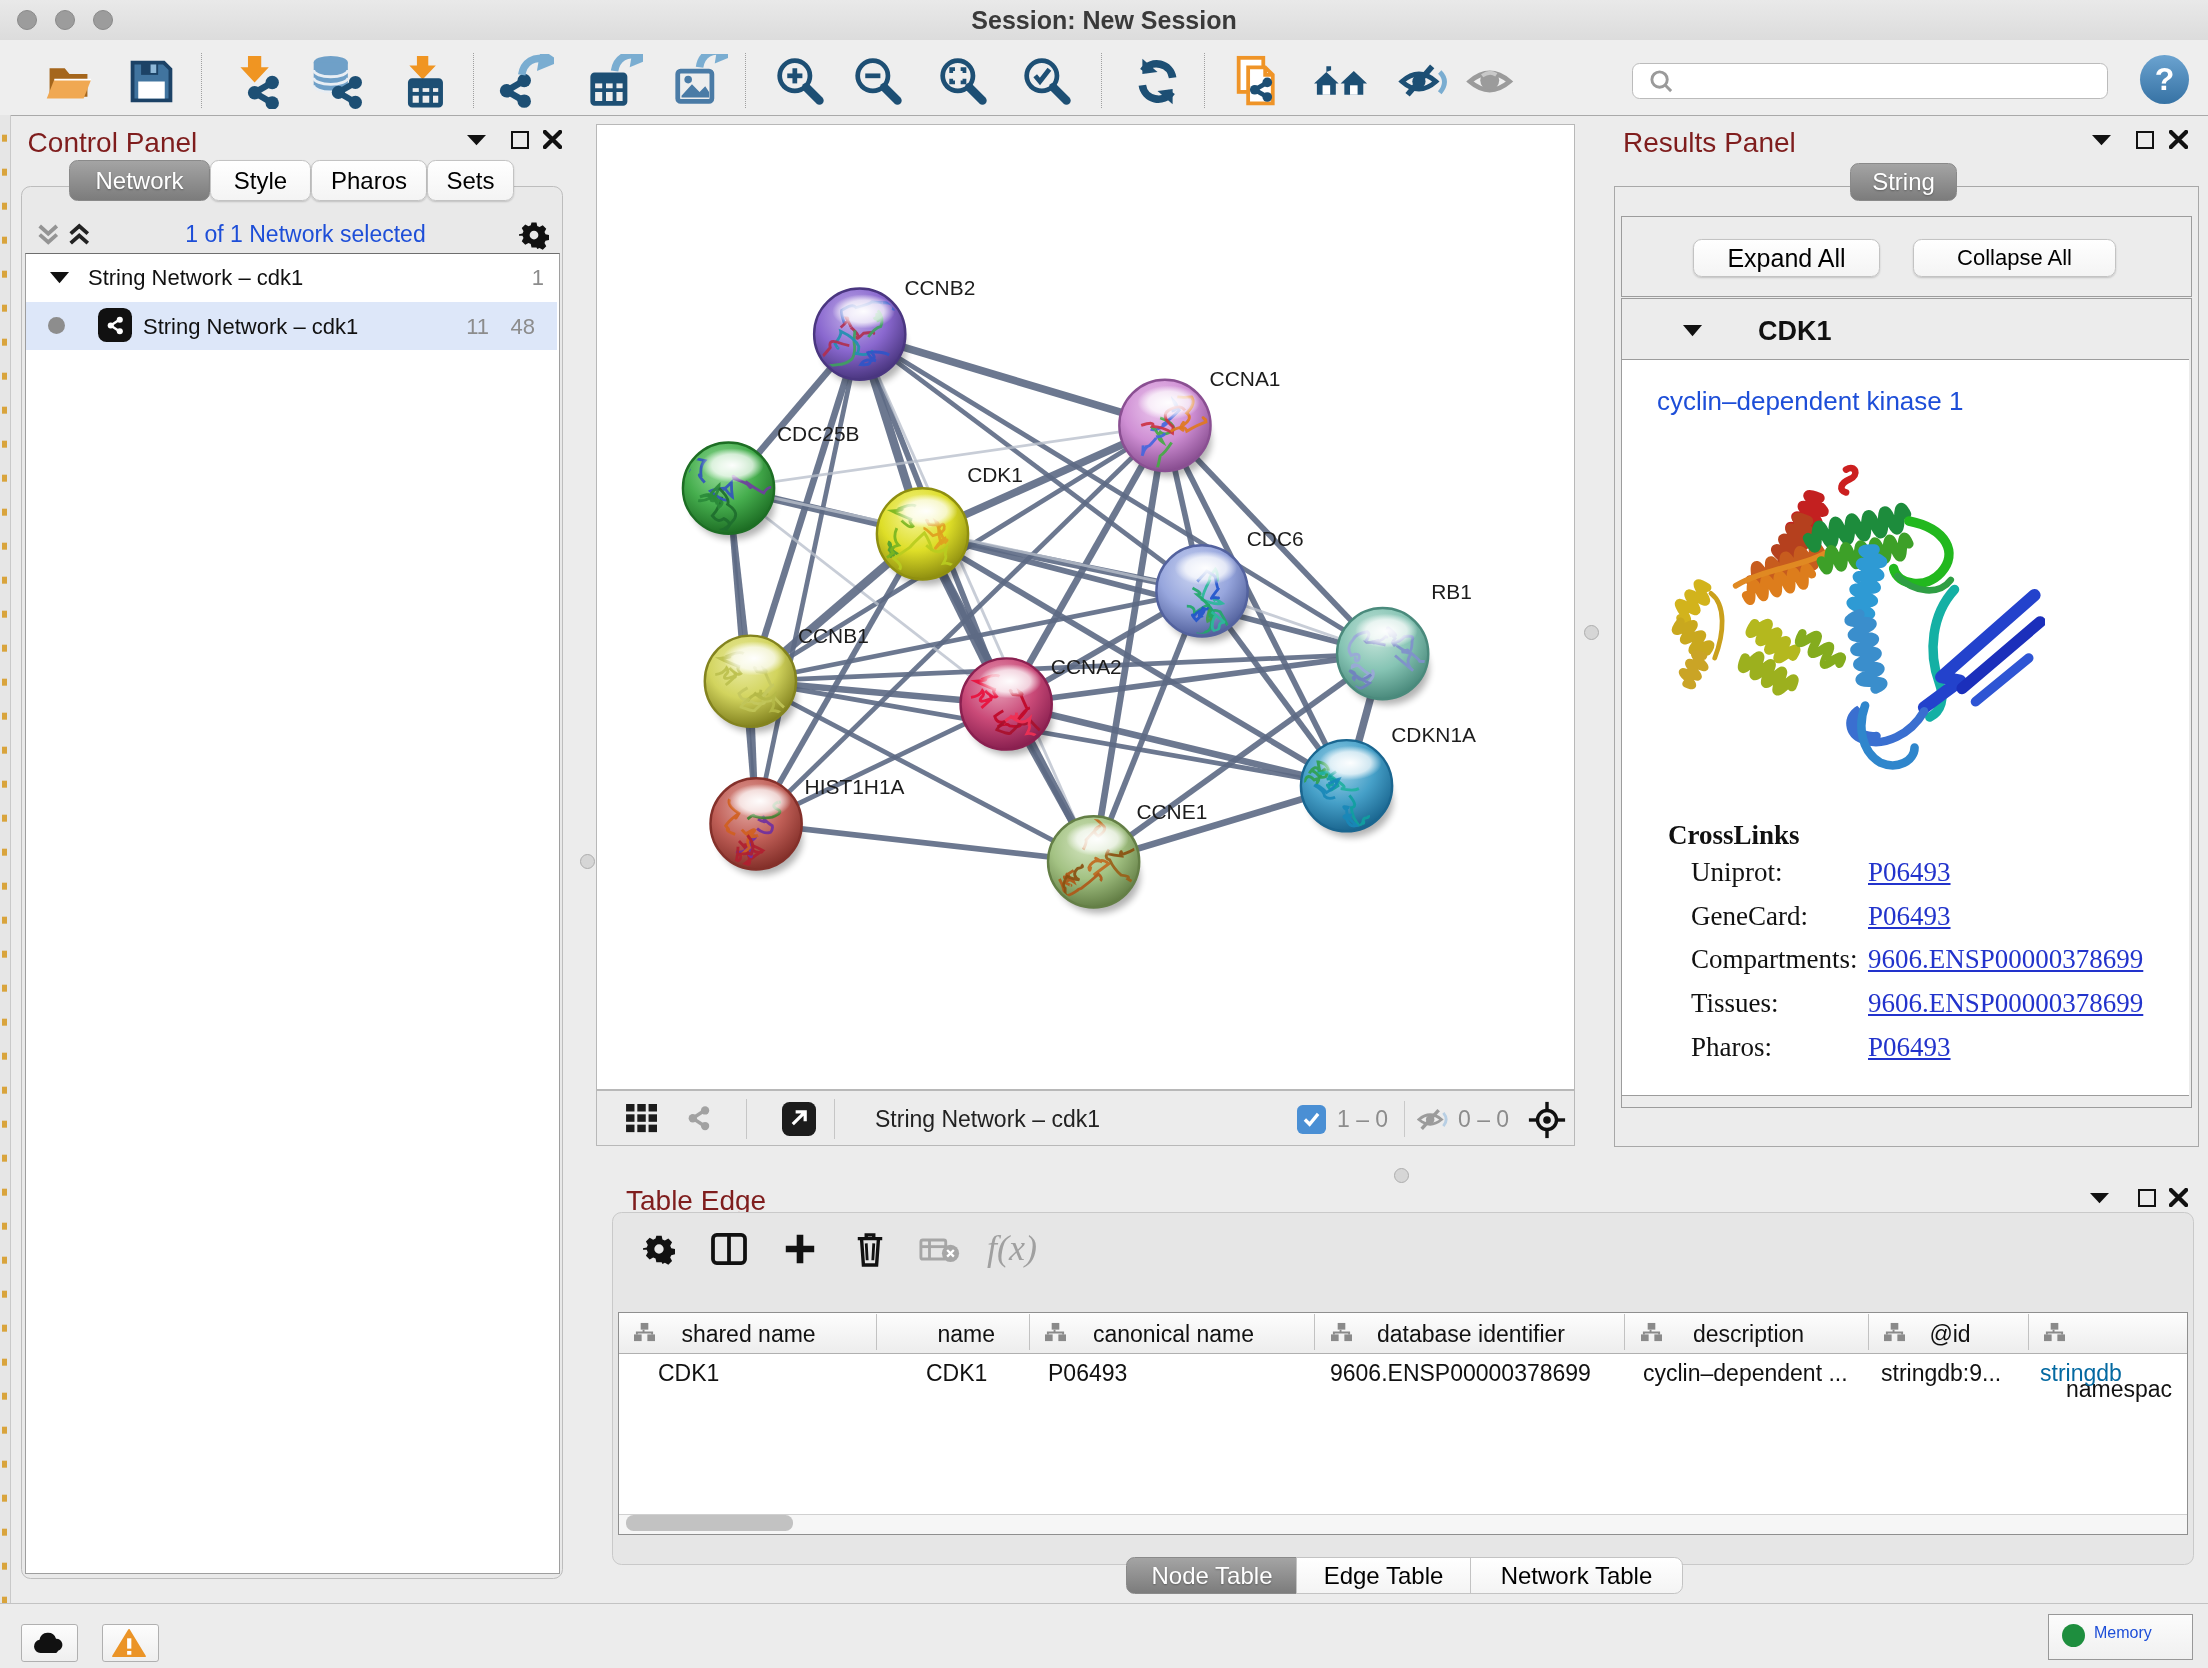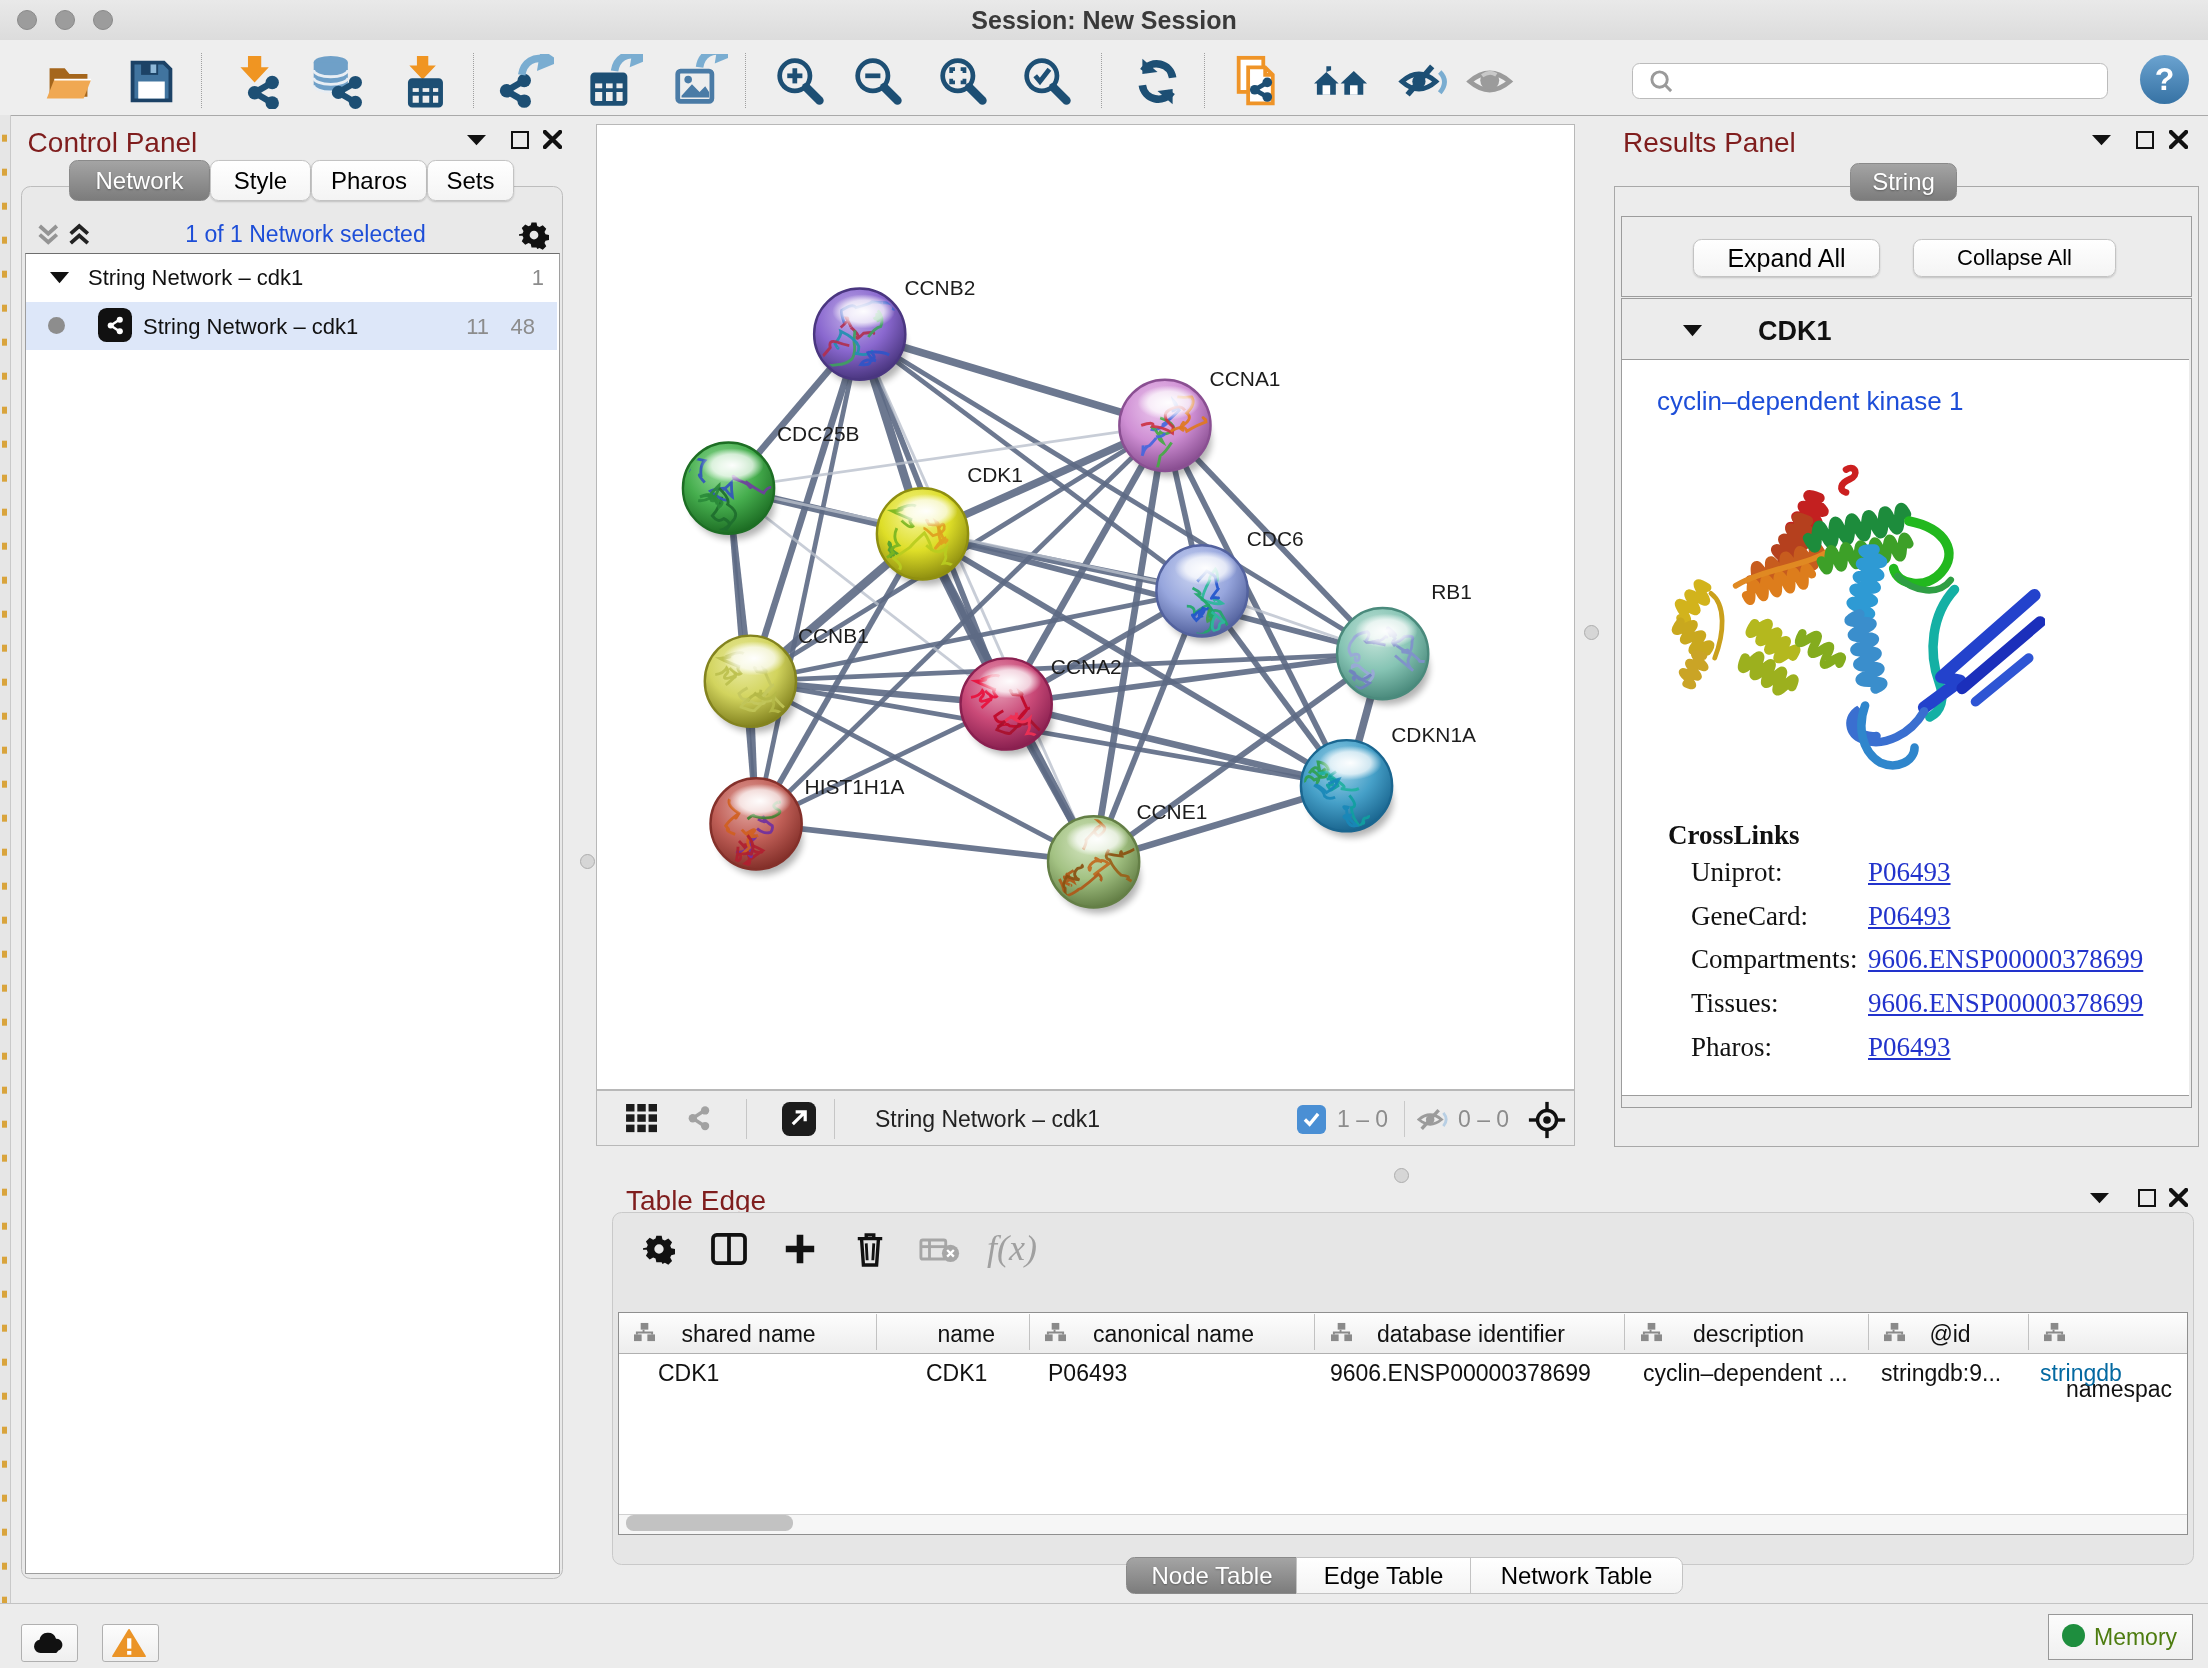--- a/index.html
+++ b/index.html
@@ -727,14 +727,14 @@
       <path d="M10 22 a7 7 0 0 1 -1 -13.9 a9 9 0 0 1 17.4 -1.2 a6.5 6.5 0 0 1 2.2 12.7 a6 6 0 0 1 -2 2.4 Z" fill="#111"></path>
     </svg>
 <div class="a" style="left:102px;top:1624px;width:55px;height:36px;background:linear-gradient(#fdfdfd,#efefef);border:1.9px solid #b0b0b0;border-radius:2.9px"></div>
 <svg class="a" style="left:112px;top:1628px" width="34" height="30" viewBox="0 0 36 32">
       <path d="M18 2 L35 30 L1 30 Z" fill="#eb9427" stroke="#eb9427" stroke-width="2" stroke-linejoin="round"></path>
       <rect x="16" y="11" width="4.5" height="11" fill="#fff"></rect>
       <rect x="16" y="24.5" width="4.5" height="4" fill="#fff"></rect>
     </svg>
 <div class="a" style="left:2048px;top:1614px;width:143px;height:44px;background:linear-gradient(#fcfcfc,#f0f0f0);border:1.9px solid #989898"></div>
 <div class="a" style="left:2062px;top:1624px;width:23px;height:23px;border-radius:50%;background:#1e8e3e"></div>
-<div class="a" style="left:2094px;top:1624px;font-size:23px;color:#4d7c0f">Memory</div>
+<div class="a" style="left:2094px;top:1624px;font-size:16px;color:#1d4ed8">Memory</div>
 </div>
 
 </body></html>

